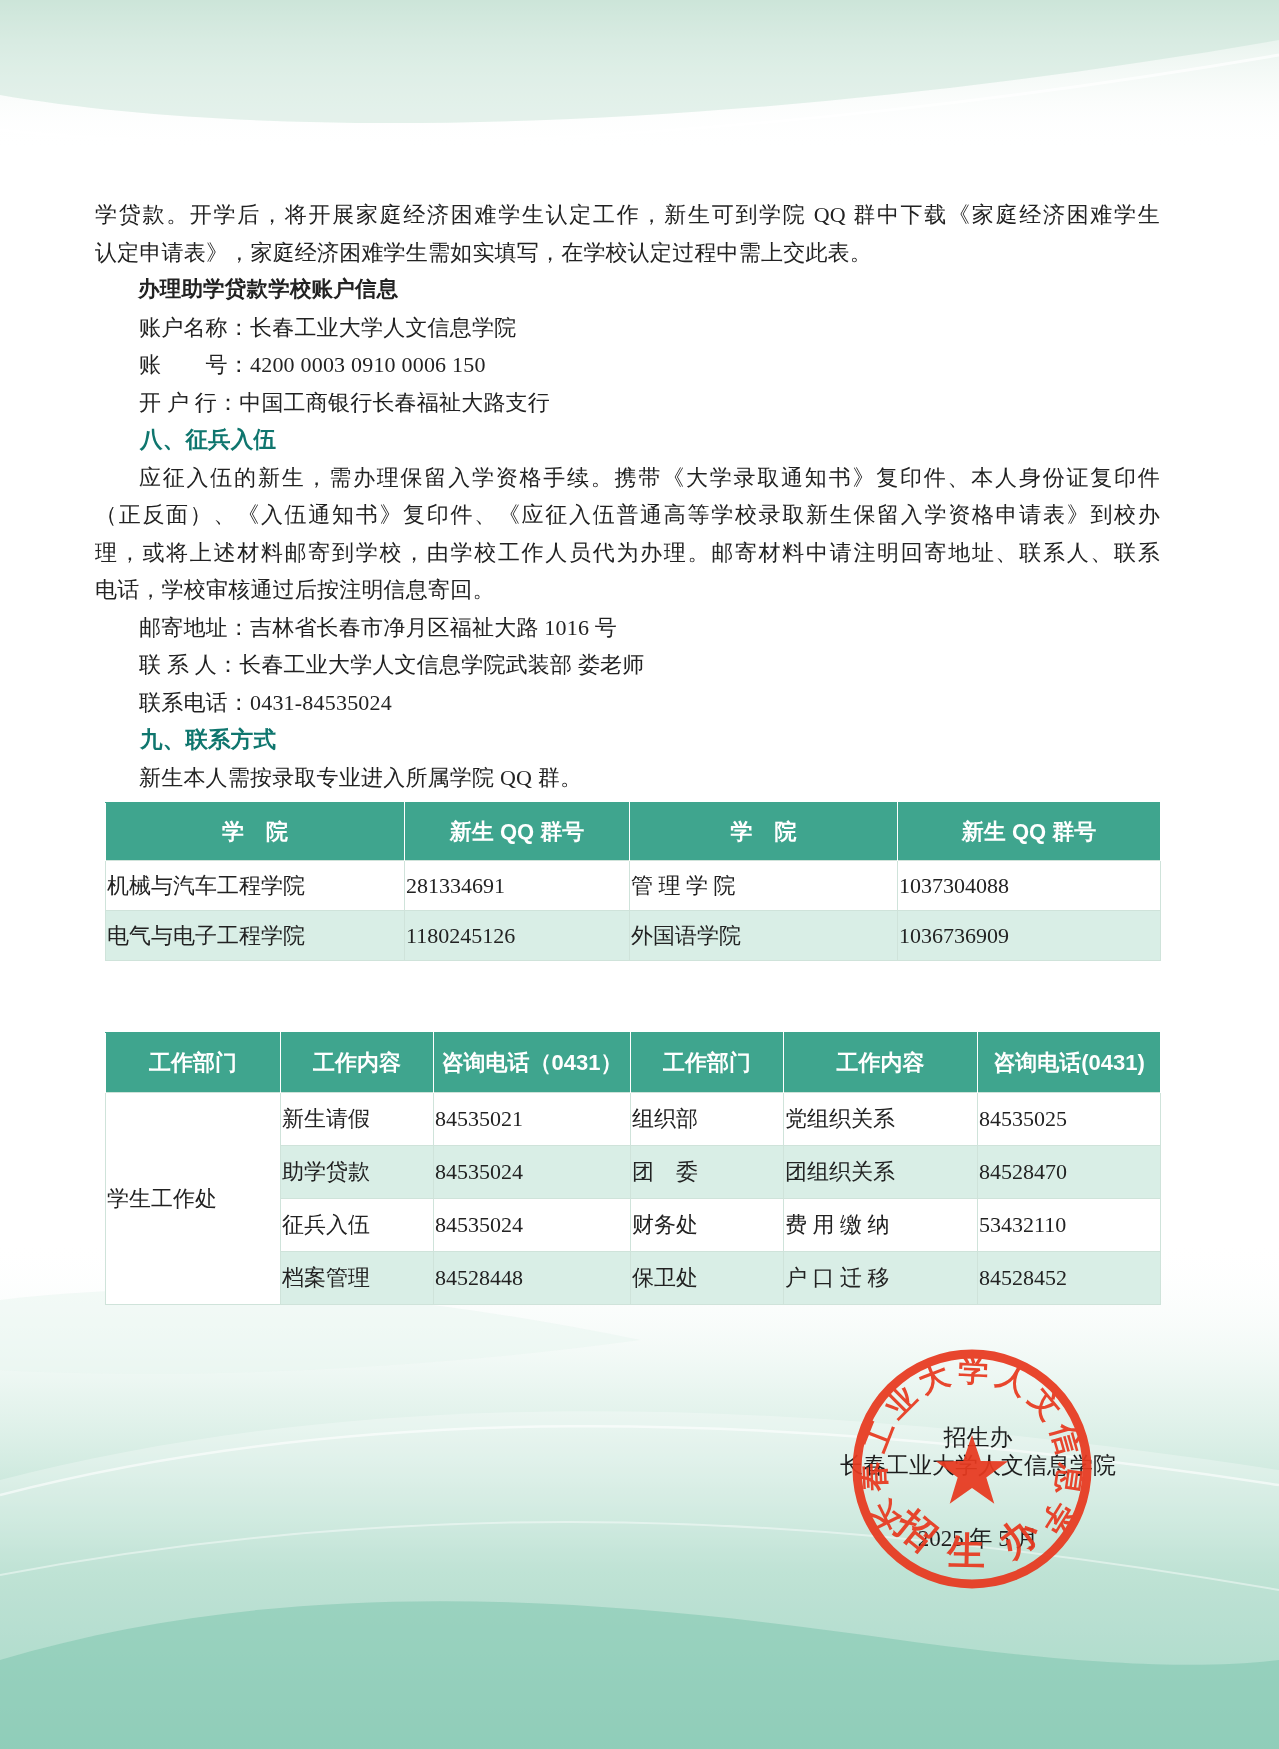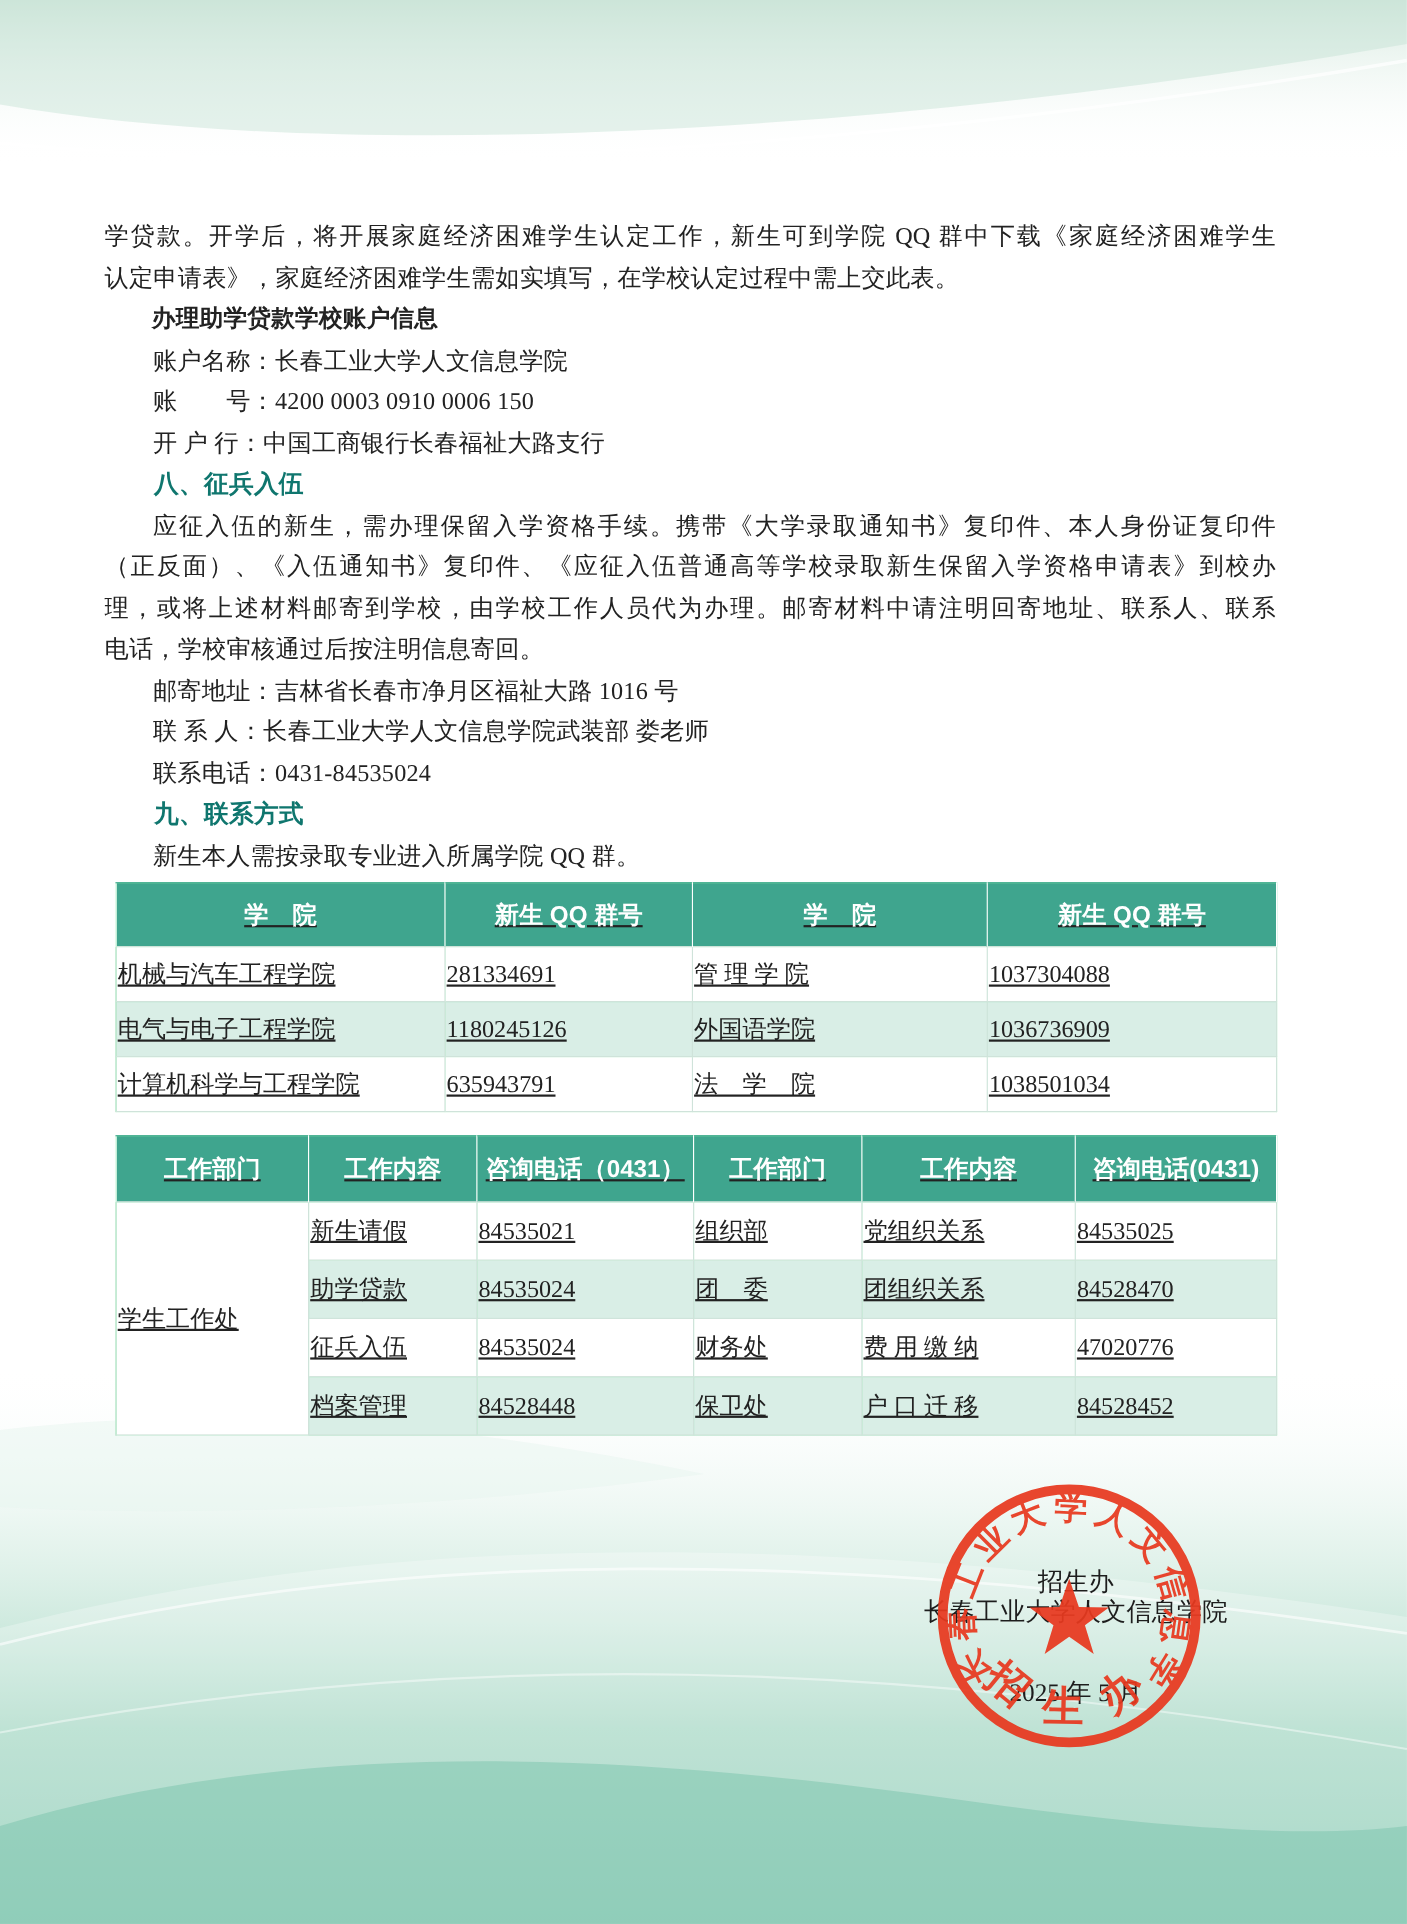--- a/index.html
+++ b/index.html
@@ -11,21 +11,21 @@
   
   .doc{position:absolute;top:196px;left:95px;width:1065px;z-index:2;}
   .doc p{margin:0;font-size:22px;line-height:37.5px;letter-spacing:0.2px;}
   .doc p.indent{text-indent:2em;}
   .doc p.fill{text-align:justify;text-align-last:justify;}
   .doc p.bold{font-weight:bold;font-family:"Liberation Sans","DejaVu Sans",sans-serif;font-size:21.5px;}
   .doc p.heading{color:#0f766e;font-weight:bold;text-indent:2em;
         font-family:"Liberation Sans","DejaVu Sans",sans-serif;font-size:22.5px;}
   
   table{border-collapse:collapse;table-layout:fixed;}
-  .tbl{position:absolute;left:105px;width:1055px;z-index:2;background:#86efac;text-decoration:underline;}
+  .tbl{position:absolute;left:105px;width:1055px;z-index:2;background:#0ea5e9;}
   .tbl1{top:802px;}
   .tbl2{top:1032px;}
   .tbl th{background:#3fa58e;color:#ffffff;font-weight:bold;
         font-family:"Liberation Sans","DejaVu Sans",sans-serif;font-size:22px;
         border:1px solid #ffffff;border-top:1px solid #3fa58e;border-bottom:none;}
   .tbl td{border:1px solid #cfe3da;font-size:22px;vertical-align:middle;
         background:#ffffff;}
   .tbl1 th{height:55px;}
   .tbl1 td{height:47px;}
   .tbl2 th{height:57px;}
@@ -113,26 +113,20 @@
       <td>281334691</td>
       <td>管 理 学 院</td>
       <td>1037304088</td>
     </tr>
     <tr class="alt">
       <td>电气与电子工程学院</td>
       <td>1180245126</td>
       <td>外国语学院</td>
       <td>1036736909</td>
     </tr>
-    <tr>
-      <td>计算机科学与工程学院</td>
-      <td>635943791</td>
-      <td>法　学　院</td>
-      <td>1038501034</td>
-    </tr>
   </tbody>
     </table>
 
   <table class="tbl tbl2">
     <colgroup>
         <col style="width:175px">
         <col style="width:153px">
         <col style="width:197px">
         <col style="width:153px">
         <col style="width:194px">
@@ -160,21 +154,21 @@
       <td>84535024</td>
       <td>团　委</td>
       <td>团组织关系</td>
       <td>84528470</td>
     </tr>
     <tr>
       <td>征兵入伍</td>
       <td>84535024</td>
       <td>财务处</td>
       <td>费 用 缴 纳</td>
-      <td>47020776</td>
+      <td>53432110</td>
     </tr>
     <tr class="alt">
       <td>档案管理</td>
       <td>84528448</td>
       <td>保卫处</td>
       <td>户 口 迁 移</td>
       <td>84528452</td>
     </tr>
   </tbody>
     </table>

